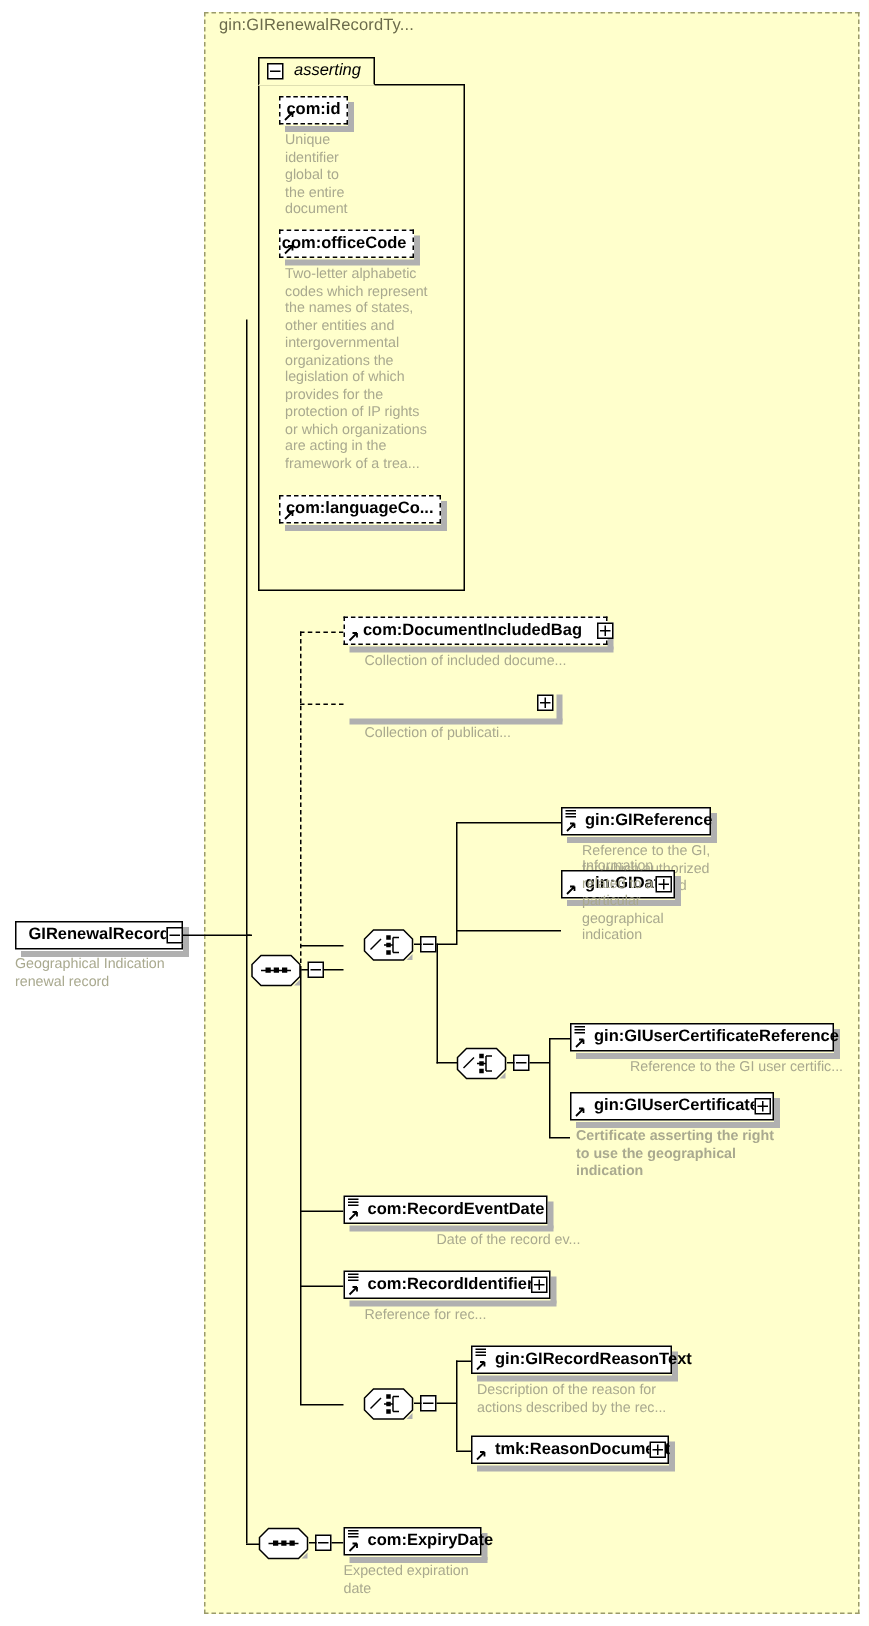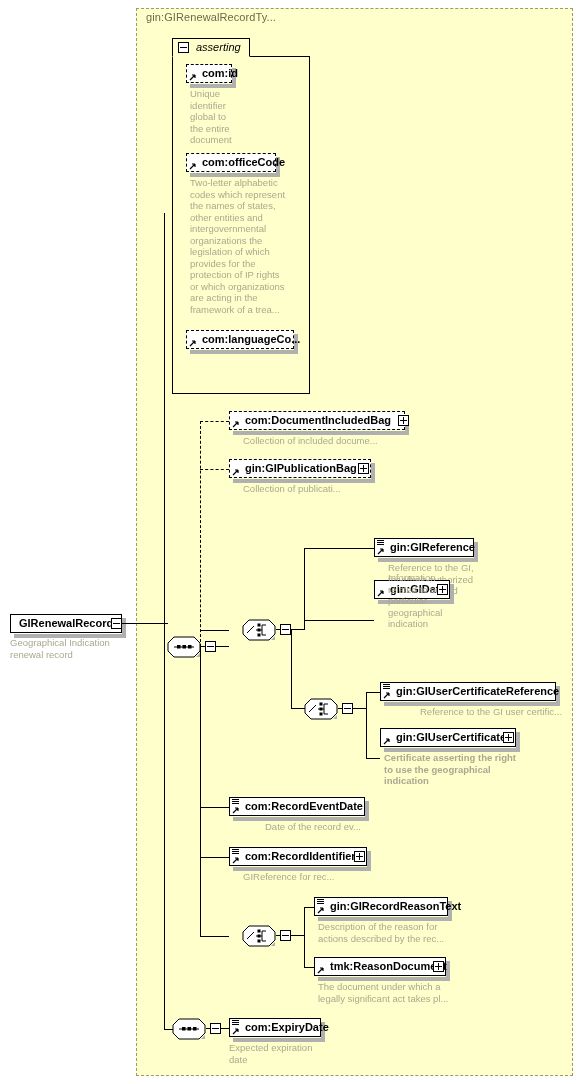--- a/index.html
+++ b/index.html
@@ -26,21 +26,21 @@
             background:#fff;box-sizing:border-box;}
   .minus-sq::before{content:"";position:absolute;left:1px;top:4px;width:7px;height:1px;background:#000;}
   .plus-sq{position:absolute;width:11px;height:11px;border:1px solid #000;
            background:#fff;box-sizing:border-box;}
   .plus-sq::before{content:"";position:absolute;left:1px;top:4px;width:7px;height:1px;background:#000;}
   .plus-sq::after{content:"";position:absolute;left:4px;top:1px;width:1px;height:7px;background:#000;}
 
   
   .node{position:absolute;box-sizing:border-box;background:#fff;
         border:1px solid #000;height:19px;display:flex;align-items:center;}
-  .node.dashed{border:1px dashed #000;}
+  .node.dashed{border:1px dashed #000;justify-content:flex-end;}
   .node .nlabel{font-size:11px;font-weight:bold;color:#000;white-space:nowrap;
                 line-height:1;padding-left:15px;padding-right:4px;}
   .node.haspm .nlabel{padding-right:16px;}
   .shadow{position:absolute;background:#b0b0b0;}
 
   
   .g-lines{position:absolute;left:2px;top:1px;width:7px;height:6px;}
   .g-lines i{position:absolute;left:0;width:7px;height:1px;background:#000;}
   .g-lines i:nth-child(1){top:0;}
   .g-lines i:nth-child(2){top:2px;}
@@ -176,28 +176,20 @@
           <path d="M1,7 L6,2 M6,2 L3,2 M6,2 L6,5" stroke="#000" stroke-width="1.2" fill="none"></path>
         </svg>
     </span>
     <span class="nlabel">com:DocumentIncludedBag</span>
   </div>
   <div class="plus-sq" style="left:398px;top:415px;"></div>
   <div class="desc" style="left:243px;top:435px;width:190px;">Collection of included docume...</div>
 
   <div class="shadow" style="left:233px;top:479px;width:142px;height:4px;"></div>
   <div class="shadow" style="left:371px;top:463px;width:4px;height:18px;"></div>
-  <div class="node dashed haspm" style="left:229px;top:459px;width:142px;">
-    <span class="g-arrow">
-      <svg width="8" height="8" viewBox="0 0 8 8">
-          <path d="M1,7 L6,2 M6,2 L3,2 M6,2 L6,5" stroke="#000" stroke-width="1.2" fill="none"></path>
-        </svg>
-    </span>
-    <span class="nlabel">gin:GIPublicationBag</span>
-  </div>
   <div class="plus-sq" style="left:358px;top:463px;"></div>
   <div class="desc" style="left:243px;top:483px;width:190px;">Collection of publicati...</div>
 
   <div class="comp" style="left:242px;top:619px;">
     <svg width="34" height="22" viewBox="0 0 34 22">
       <polygon points="7,1 27,1 33,7 33,15 27,21 7,21 1,15 1,7" fill="#ffffff" stroke="#000000" stroke-width="1"></polygon>
       <polygon points="9,21 29,21 33,17 33,21" fill="#b0b0b0" stroke="none"></polygon>
       <path d="M5,14 L12,7" stroke="#000" stroke-width="1" fill="none"></path>
       <line x1="14" y1="11" x2="20" y2="11" stroke="#000" stroke-width="1"></line>
       <line x1="20" y1="6" x2="20" y2="16" stroke="#000" stroke-width="1"></line>
@@ -315,39 +307,39 @@
         <i></i>
         <i></i>
       </span>
     <span class="g-arrow">
       <svg width="8" height="8" viewBox="0 0 8 8">
           <path d="M1,7 L6,2 M6,2 L3,2 M6,2 L6,5" stroke="#000" stroke-width="1.2" fill="none"></path>
         </svg>
     </span>
     <span class="nlabel">com:RecordEventDate</span>
   </div>
-  <div class="desc" style="left:234px;top:821px;width:180px;padding-left:31px;">Date of the record ev...</div>
+  <div class="desc" style="left:260px;top:821px;width:180px;padding-left:31px;">Date of the record ev...</div>
 
   <div class="shadow" style="left:233px;top:867px;width:138px;height:4px;"></div>
   <div class="shadow" style="left:367px;top:851px;width:4px;height:18px;"></div>
   <div class="node haspm" style="left:229px;top:847px;width:138px;">
     <span class="g-lines">
         <i></i>
         <i></i>
         <i></i>
       </span>
     <span class="g-arrow">
       <svg width="8" height="8" viewBox="0 0 8 8">
           <path d="M1,7 L6,2 M6,2 L3,2 M6,2 L6,5" stroke="#000" stroke-width="1.2" fill="none"></path>
         </svg>
     </span>
     <span class="nlabel">com:RecordIdentifier</span>
   </div>
   <div class="plus-sq" style="left:354px;top:851px;"></div>
-  <div class="desc" style="left:243px;top:871px;width:180px;">GIReference for rec...</div>
+  <div class="desc" style="left:243px;top:871px;width:180px;">Reference for rec...</div>
 
   <div class="comp" style="left:242px;top:925px;">
     <svg width="34" height="22" viewBox="0 0 34 22">
       <polygon points="7,1 27,1 33,7 33,15 27,21 7,21 1,15 1,7" fill="#ffffff" stroke="#000000" stroke-width="1"></polygon>
       <polygon points="9,21 29,21 33,17 33,21" fill="#b0b0b0" stroke="none"></polygon>
       <path d="M5,14 L12,7" stroke="#000" stroke-width="1" fill="none"></path>
       <line x1="14" y1="11" x2="20" y2="11" stroke="#000" stroke-width="1"></line>
       <line x1="20" y1="6" x2="20" y2="16" stroke="#000" stroke-width="1"></line>
       <line x1="20" y1="6" x2="24" y2="6" stroke="#000" stroke-width="1"></line>
       <line x1="20" y1="16" x2="24" y2="16" stroke="#000" stroke-width="1"></line>
@@ -385,22 +377,20 @@
   <div class="shadow" style="left:446px;top:961px;width:4px;height:18px;"></div>
   <div class="node haspm" style="left:314px;top:957px;width:132px;">
     <span class="g-arrow">
       <svg width="8" height="8" viewBox="0 0 8 8">
           <path d="M1,7 L6,2 M6,2 L3,2 M6,2 L6,5" stroke="#000" stroke-width="1.2" fill="none"></path>
         </svg>
     </span>
     <span class="nlabel">tmk:ReasonDocument</span>
   </div>
   <div class="plus-sq" style="left:433px;top:961px;"></div>
-  <div class="desc" style="left:318px;top:981px;width:200px;">The document under which a
-legally significant act takes pl...</div>
 
   <div class="v" style="left:164px;top:623px;height:406px;"></div>
   <div class="h" style="left:164px;top:1029px;width:9px;"></div>
   <div class="comp" style="left:172px;top:1018px;">
     <svg width="34" height="22" viewBox="0 0 34 22">
       <polygon points="7,1 27,1 33,7 33,15 27,21 7,21 1,15 1,7" fill="#ffffff" stroke="#000000" stroke-width="1"></polygon>
       <polygon points="9,21 29,21 33,17 33,21" fill="#b0b0b0" stroke="none"></polygon>
       <line x1="7" y1="11" x2="27" y2="11" stroke="#000" stroke-width="1"></line>
       <rect x="10" y="9" width="3.5" height="3.5" fill="#000"></rect>
       <rect x="15.5" y="9" width="3.5" height="3.5" fill="#000"></rect>

